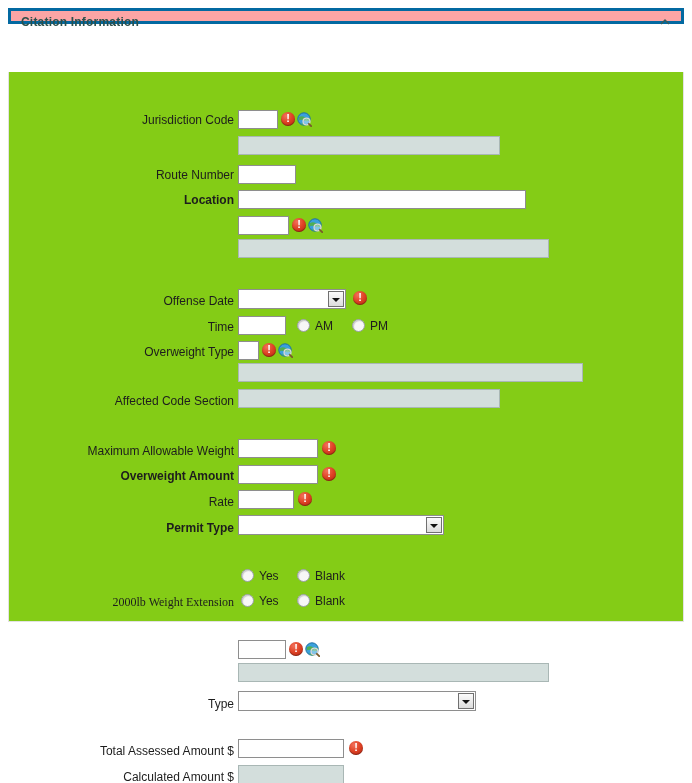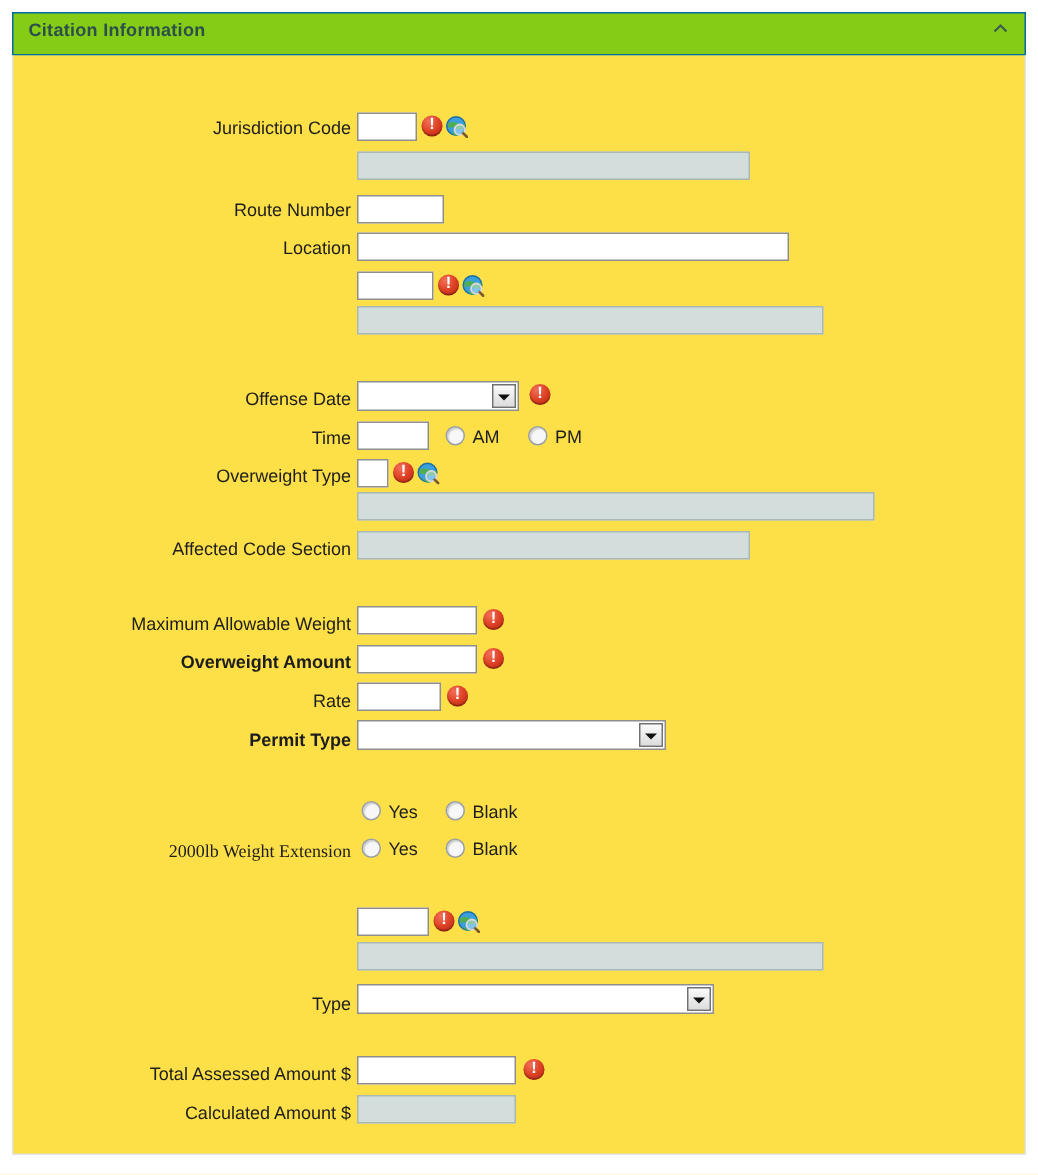--- a/index.html
+++ b/index.html
@@ -20,23 +20,23 @@
     position: absolute;
     left: 8px;
     top: 8px;
     width: 676px;
     height: 758px;
     box-sizing: border-box;
   }
 
   .panel-header {
     position: relative;
-    height: 29px;
-    background: #84cc16;
-    border: 1px solid #0369a1;
+    height: 16px;
+    background: #fca5a5;
+    border: 3px solid #0369a1;
     box-sizing: border-box;
   }
   .panel-header-title {
     position: absolute;
     left: 10px;
     top: 4px;
     font-size: 12px;
     font-weight: bold;
     color: #2c4f4a;
     letter-spacing: .2px;
@@ -50,25 +50,26 @@
     height: 14px;
     color: #3b5a55;
     font-size: 11px;
     line-height: 14px;
     text-align: center;
     cursor: pointer;
   }
 
   .panel-body {
     position: relative;
-    height: 733px;
-    background: #fde047;
+    height: 550px;
+    background: #84cc16;
     border: 1px solid #e2e2e2;
     border-top: none;
     box-sizing: border-box;
+    margin-top: 48px;
   }
 
   
   .row {
     position: absolute;
     left: 0;
     height: 22px;
     white-space: nowrap;
   }
   .lbl {
@@ -228,21 +229,21 @@
         <path d="M11.9 11.9 L14.2 14.2" stroke="#7a5a2a" stroke-width="1.8" stroke-linecap="round"></path>
       </svg>
     </div>
     <input class="ro" style="left: 229px; top: 64px; width: 262px;" readonly="" value="">
 
     <div class="row" style="top:93px; width:225px;">
       <div class="lbl">Route Number</div>
     </div>
     <input class="tb" style="left: 229px; top: 93px; width: 58px;" value="">
 
-    <div class="row" style="top:118px; width:225px;">
+    <div class="row" style="top:118px; width:225px;font-weight:bold;">
       <div class="lbl">Location</div>
     </div>
     <input class="tb" style="left: 229px; top: 118px; width: 288px;" value="">
 
     <input class="tb" style="left: 229px; top: 144px; width: 51px;" value="">
     <div class="ico-req" style="left:283px; top:146px;"></div>
     <div class="ico-lookup" style="left:299px; top:146px;">
       <svg width="15" height="15" viewBox="0 0 15 15">
         <circle cx="7" cy="7" r="6.2" fill="#3aa0dc" stroke="#1d6fa5" stroke-width="1"></circle>
         <path d="M2 5 Q5 3.6 8 5.2 Q11 6.8 13 5.6 L13 8.5 Q10 10 7 8.6 Q4 7.2 1.6 8.4 Z" fill="#4fae54"></path>

